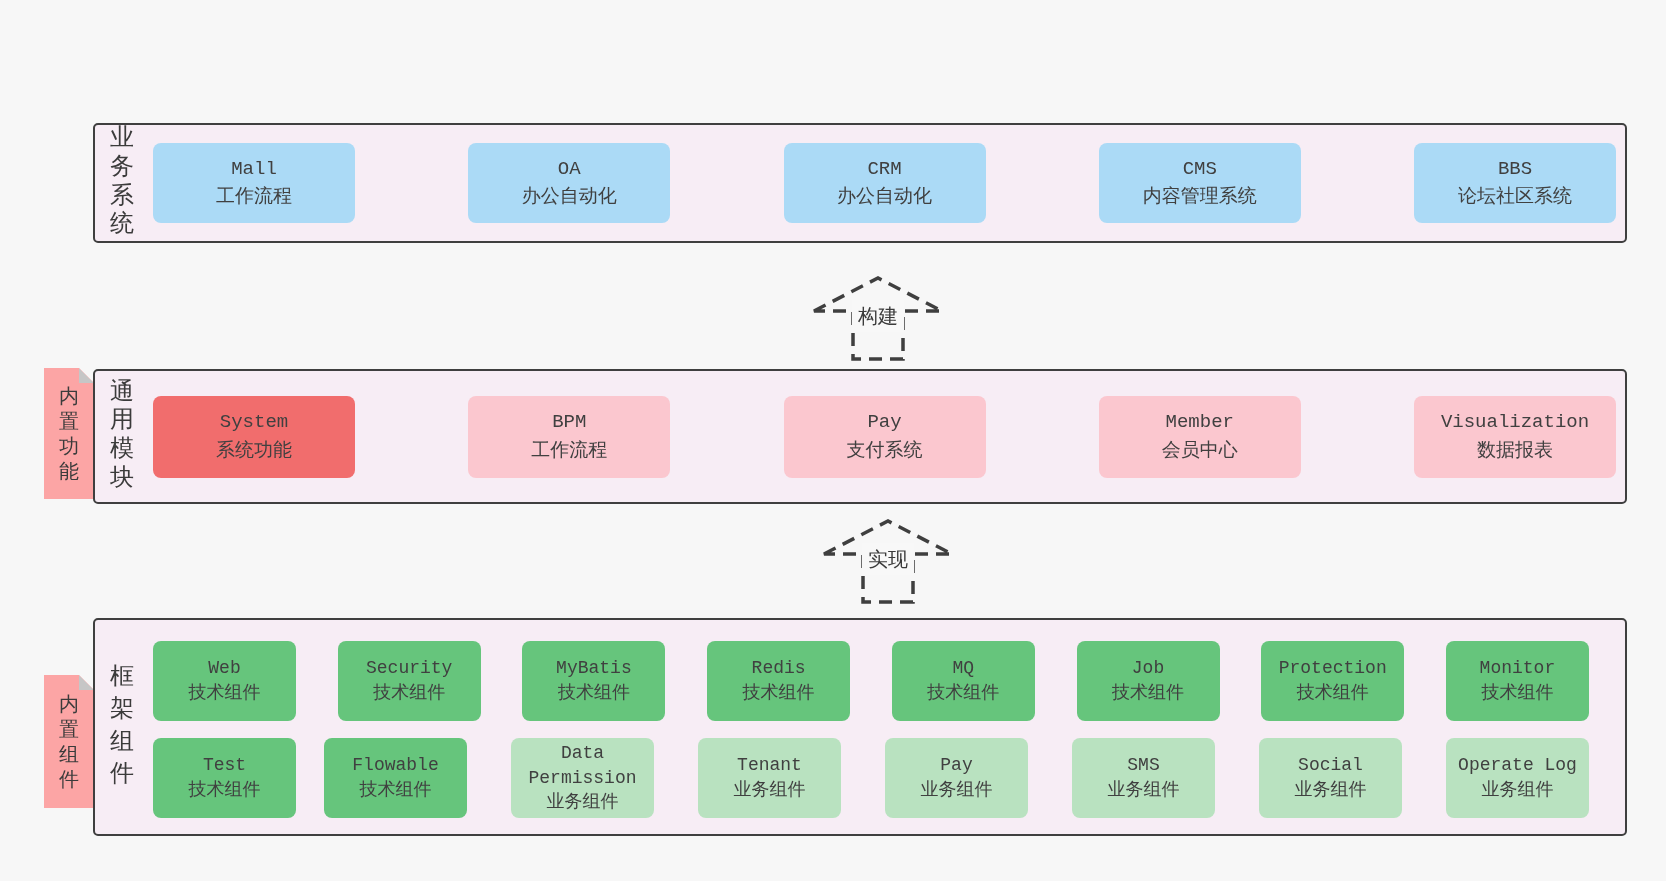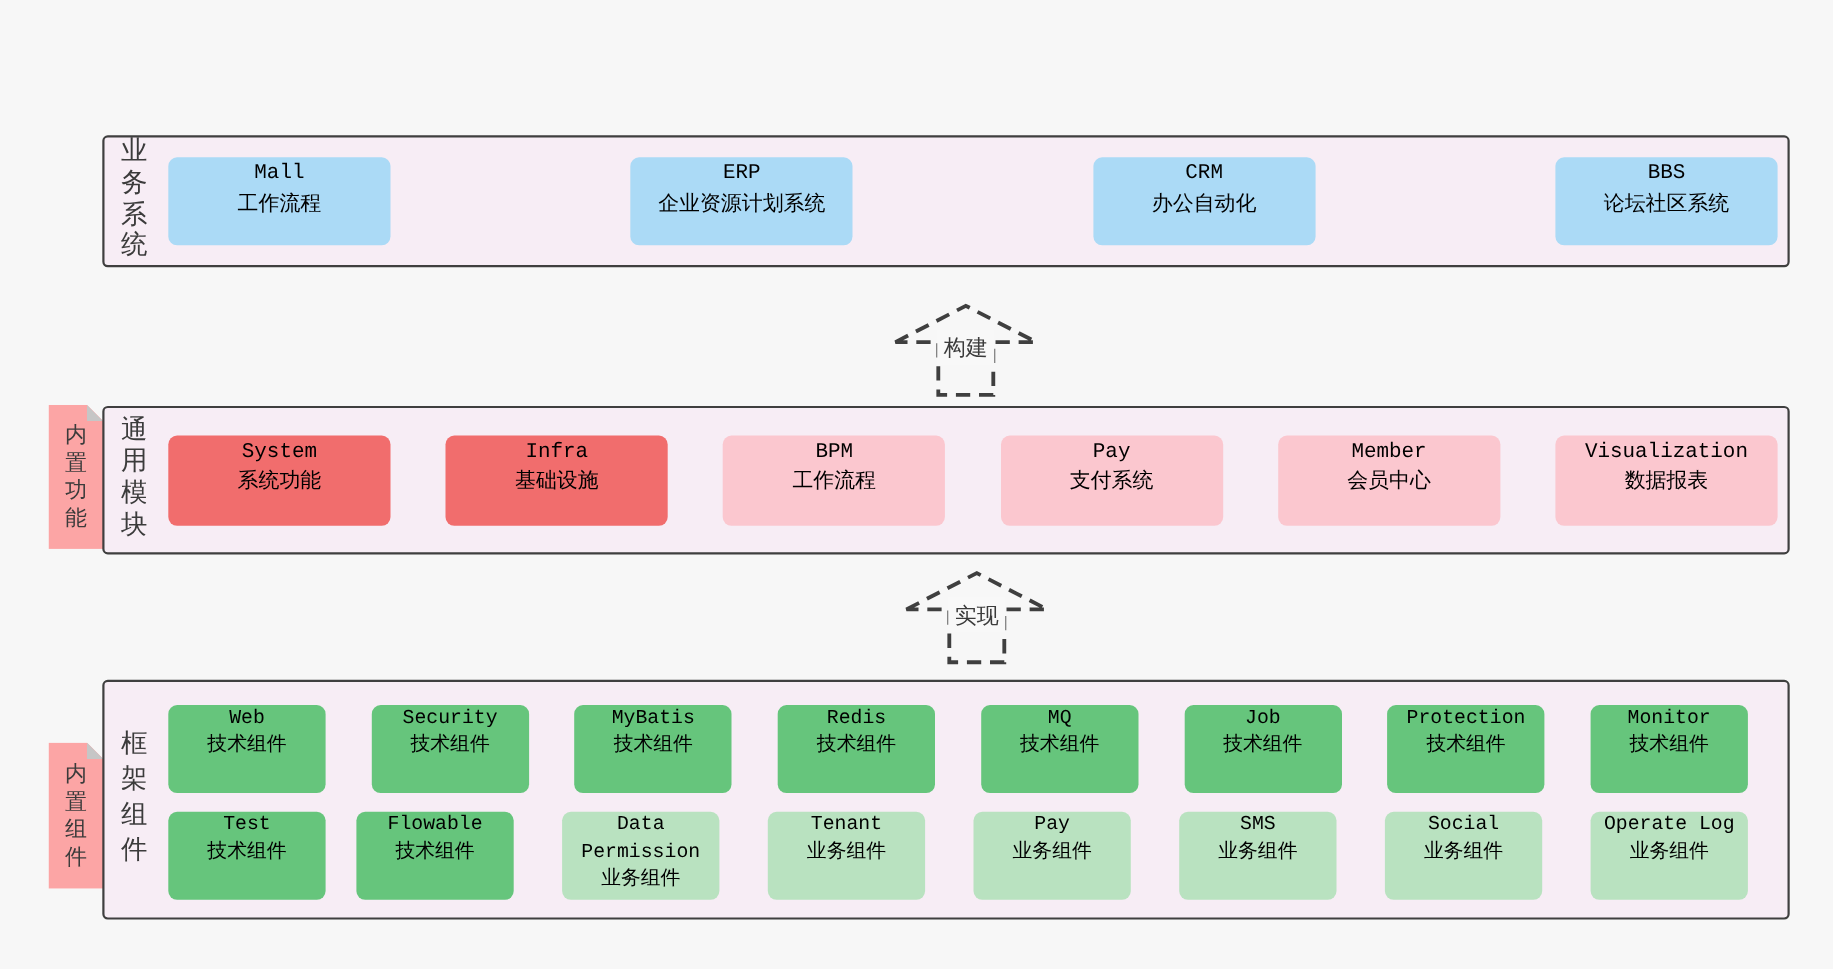--- a/index.html
+++ b/index.html
@@ -42,24 +42,24 @@
   .rows {
     position:absolute; left:58px; right:36px; top:21px; bottom:16px;
     display:flex; flex-direction:column; justify-content:space-between;
   }
   .rows .boxes8 {
     display:flex; justify-content:space-between; align-items:center;
   }
 
   .box {
     border-radius:8px;
-    display:flex; flex-direction:column; align-items:center; 
+    display:flex; flex-direction:column; align-items:center; justify-content:center;
     text-align:center;
     font-size:19px; line-height:1.5;
-    color:#000000;
+    color:#404040;
   }
   .box6 { width:202px; height:82px; }
   #layer-business .box6 { height:80px; }
   .box8 { width:143px; height:80px; font-size:18px; line-height:1.38; }
 
   .blue  { background:#abdaf6; }
   .red   { background:#f16d6d; }
   .pink  { background:#fbc7cf; }
   .dark  { background:#66c57c; }
   .light { background:#b9e2c0;margin-left:16px; }
@@ -105,26 +105,30 @@
 </div>
 
 <div class="layer" id="layer-business">
   <div class="v-label">业务系统</div>
   <div class="boxes">
     <div class="box box6 blue">
       <div>Mall</div>
       <div>工作流程</div>
     </div>
     <div class="box box6 blue">
-      <div>ERP</div>
-      <div>企业资源计划系统</div>
+      <div>OA</div>
+      <div>办公自动化</div>
     </div>
     <div class="box box6 blue">
       <div>CRM</div>
       <div>办公自动化</div>
+    </div>
+    <div class="box box6 blue">
+      <div>CMS</div>
+      <div>内容管理系统</div>
     </div>
     <div class="box box6 blue">
       <div>BBS</div>
       <div>论坛社区系统</div>
     </div>
   </div>
 </div>
 
 <div class="arrow" id="arrow-build">
   <svg viewBox="0 0 132 88">
@@ -134,24 +138,20 @@
   </svg>
 </div>
 
 <div class="layer" id="layer-modules">
   <div class="v-label">通用模块</div>
   <div class="boxes">
     <div class="box box6 red">
       <div>System</div>
       <div>系统功能</div>
     </div>
-    <div class="box box6 red">
-      <div>Infra</div>
-      <div>基础设施</div>
-    </div>
     <div class="box box6 pink">
       <div>BPM</div>
       <div>工作流程</div>
     </div>
     <div class="box box6 pink">
       <div>Pay</div>
       <div>支付系统</div>
     </div>
     <div class="box box6 pink">
       <div>Member</div>

